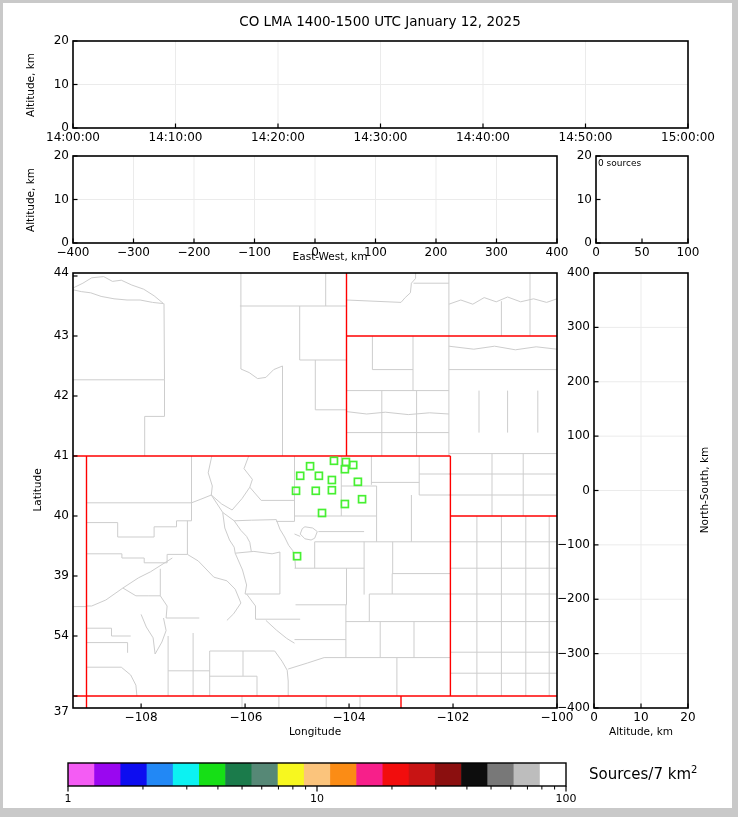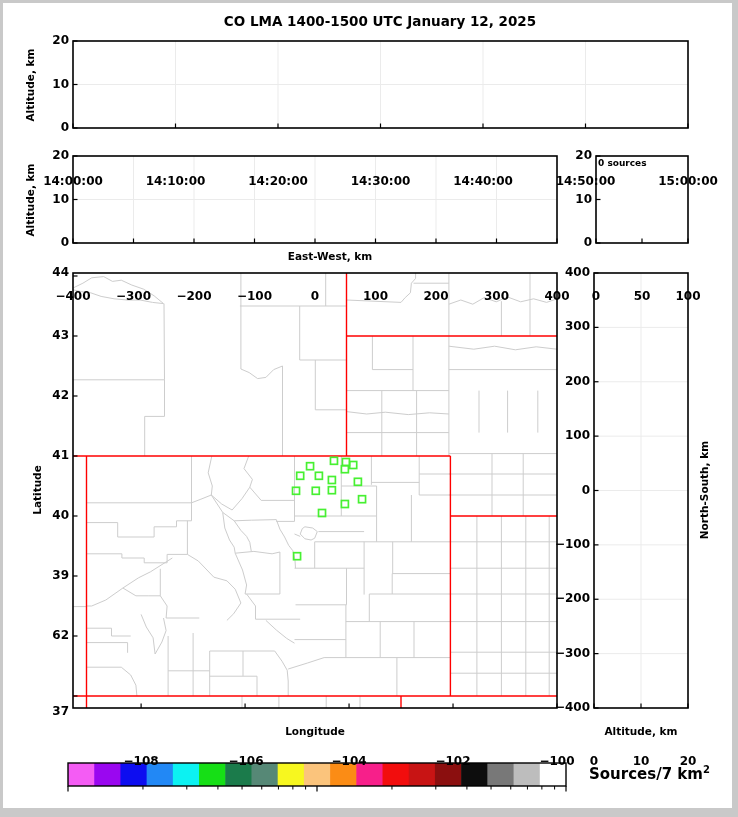--- a/index.html
+++ b/index.html
@@ -1,23 +1,23 @@
 <!DOCTYPE html>
 <html><head>
 <meta charset="utf-8">
 <style>
   html,body{margin:0;padding:0;background:#ffffff;}
   .figure{position:relative;width:738px;height:817px;background:#fff;
-    font-family:"DejaVu Sans","Liberation Sans",sans-serif;color:#000;overflow:hidden;font-weight:bold;}
+    font-family:"DejaVu Sans","Liberation Sans",sans-serif;color:#000;overflow:hidden;}
   #fig-svg{position:absolute;left:0;top:0;z-index:1;}
   #labels{position:absolute;left:0;top:0;width:738px;height:817px;z-index:2;pointer-events:none;}
   .title{position:absolute;left:380px;top:13px;transform:translateX(-50%);
     font-size:13.5px;white-space:nowrap;}
   .tick-label{position:absolute;font-size:12px;line-height:11px;white-space:nowrap;}
-  .tick-label.xc{transform:translateX(-50%);margin-top:44px;}
+  .tick-label.xc{transform:translateX(-50%);}
   .tick-label.yr{text-align:right;}
   .vlabel{position:absolute;font-size:10.5px;white-space:nowrap;
     transform:translate(-50%,-50%) rotate(-90deg);}
   .hlabel{position:absolute;font-size:10.5px;white-space:nowrap;transform:translateX(-50%);}
   .annot{position:absolute;font-size:9px;line-height:10px;white-space:nowrap;}
   .cb-label{position:absolute;left:589px;top:764px;font-size:15px;white-space:nowrap;}
   .cb-label sup{font-size:10px;}
   .frame-strip{position:absolute;background:#c9c9c9;z-index:30;}
 </style>
 </head>
@@ -375,21 +375,21 @@
       <span class="tick-label xc" style="left:688px;top:247px">100</span>
       <span class="tick-label yr" style="right:146px;top:237px">0</span>
       <span class="tick-label yr" style="right:146px;top:193.5px">10</span>
       <span class="tick-label yr" style="right:146px;top:150px">20</span>
       <span class="tick-label xc" style="left:141.1031149301827px;top:712px">−108</span>
       <span class="tick-label xc" style="left:246px;top:712px">−106</span>
       <span class="tick-label xc" style="left:349.0515574650914px;top:712px">−104</span>
       <span class="tick-label xc" style="left:453.0257787325457px;top:712px">−102</span>
       <span class="tick-label xc" style="left:557px;top:712px">−100</span>
       <span class="tick-label yr" style="right:669px;top:706px">37</span>
-      <span class="tick-label yr" style="right:669px;top:629.9999999999998px">62</span>
+      <span class="tick-label yr" style="right:669px;top:629.9999999999998px">54</span>
       <span class="tick-label yr" style="right:669px;top:569.9999999999998px">39</span>
       <span class="tick-label yr" style="right:669px;top:509.9999999999998px">40</span>
       <span class="tick-label yr" style="right:669px;top:449.99999999999983px">41</span>
       <span class="tick-label yr" style="right:669px;top:389.99999999999983px">42</span>
       <span class="tick-label yr" style="right:669px;top:329.99999999999983px">43</span>
       <span class="tick-label yr" style="right:669px;top:267px">44</span>
       <span class="tick-label xc" style="left:594px;top:712px">0</span>
       <span class="tick-label xc" style="left:641px;top:712px">10</span>
       <span class="tick-label xc" style="left:688px;top:712px">20</span>
       <span class="tick-label yr" style="right:148px;top:267px">400</span>

